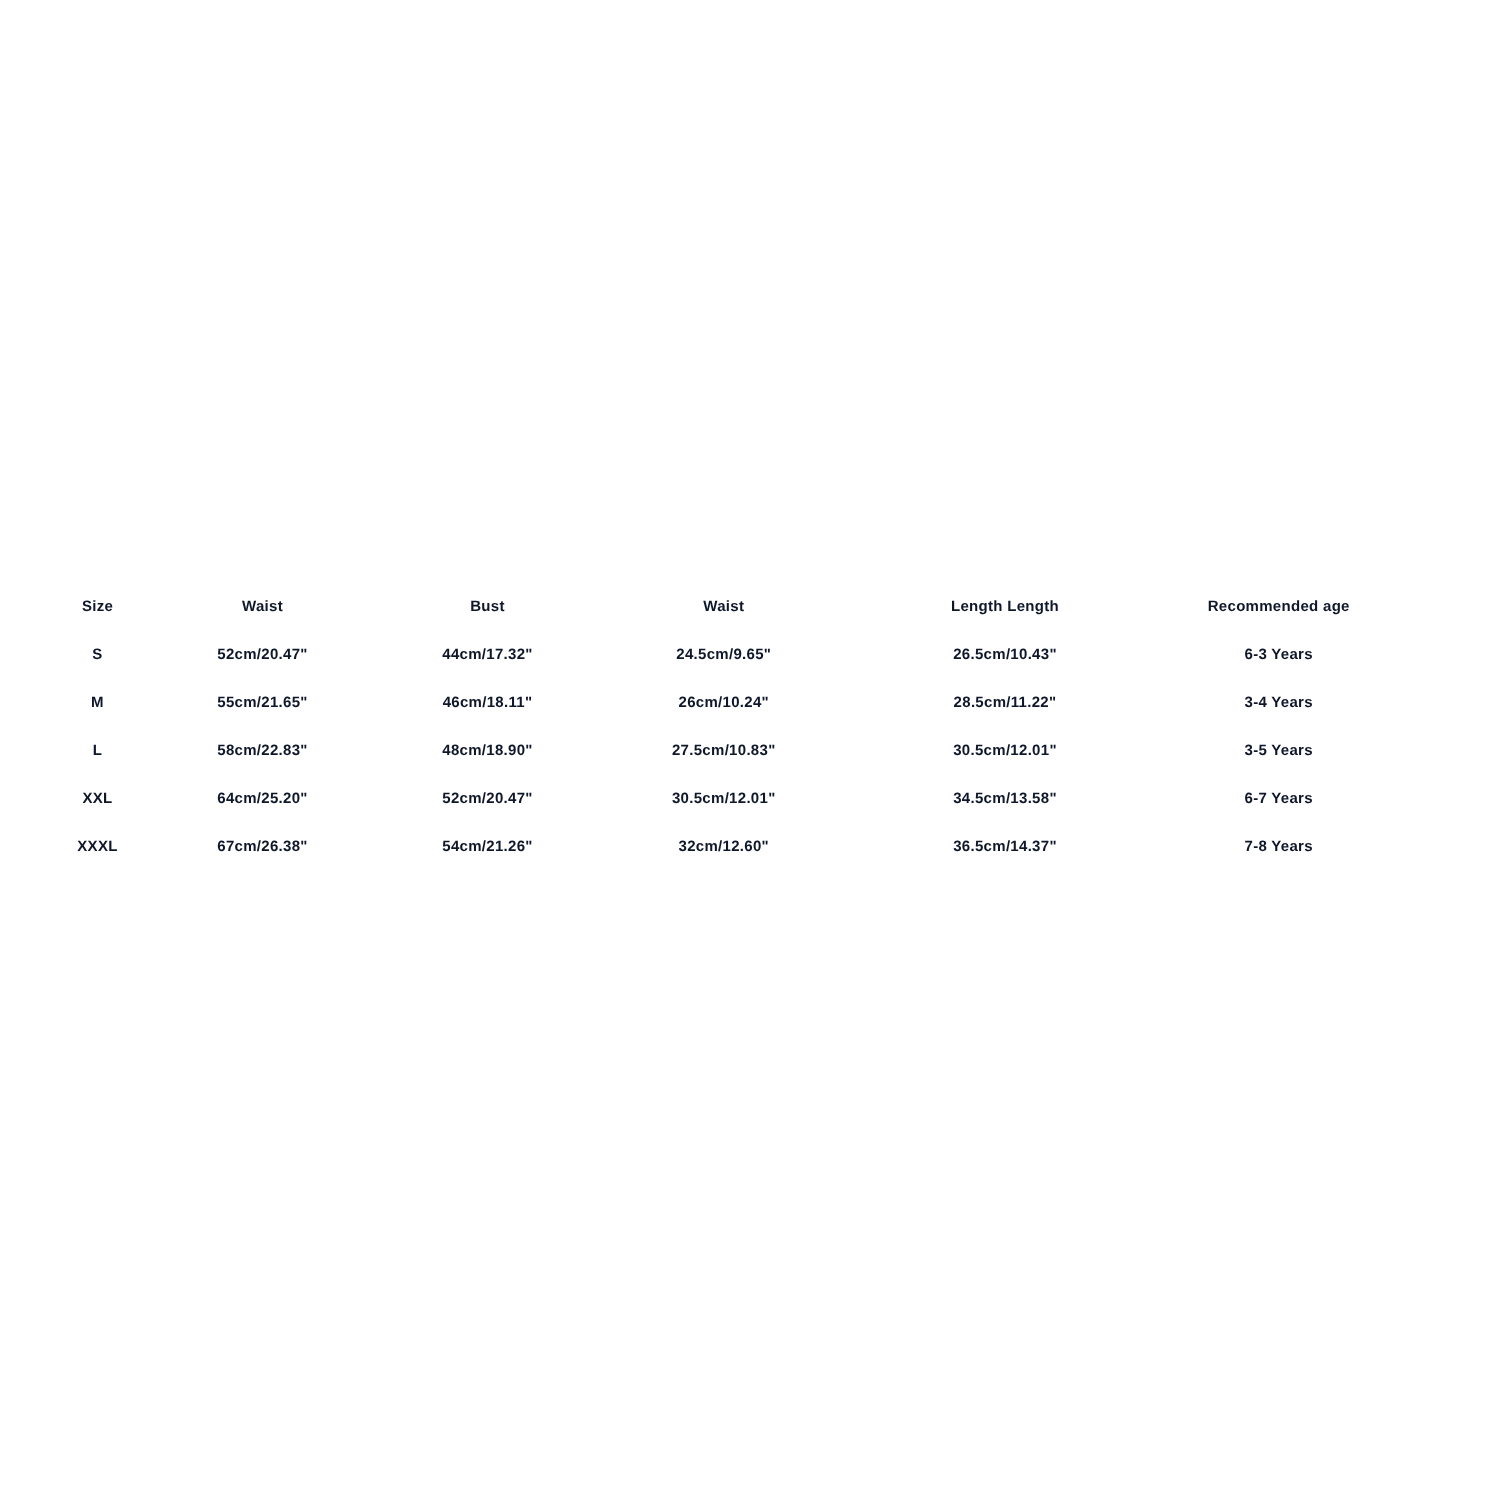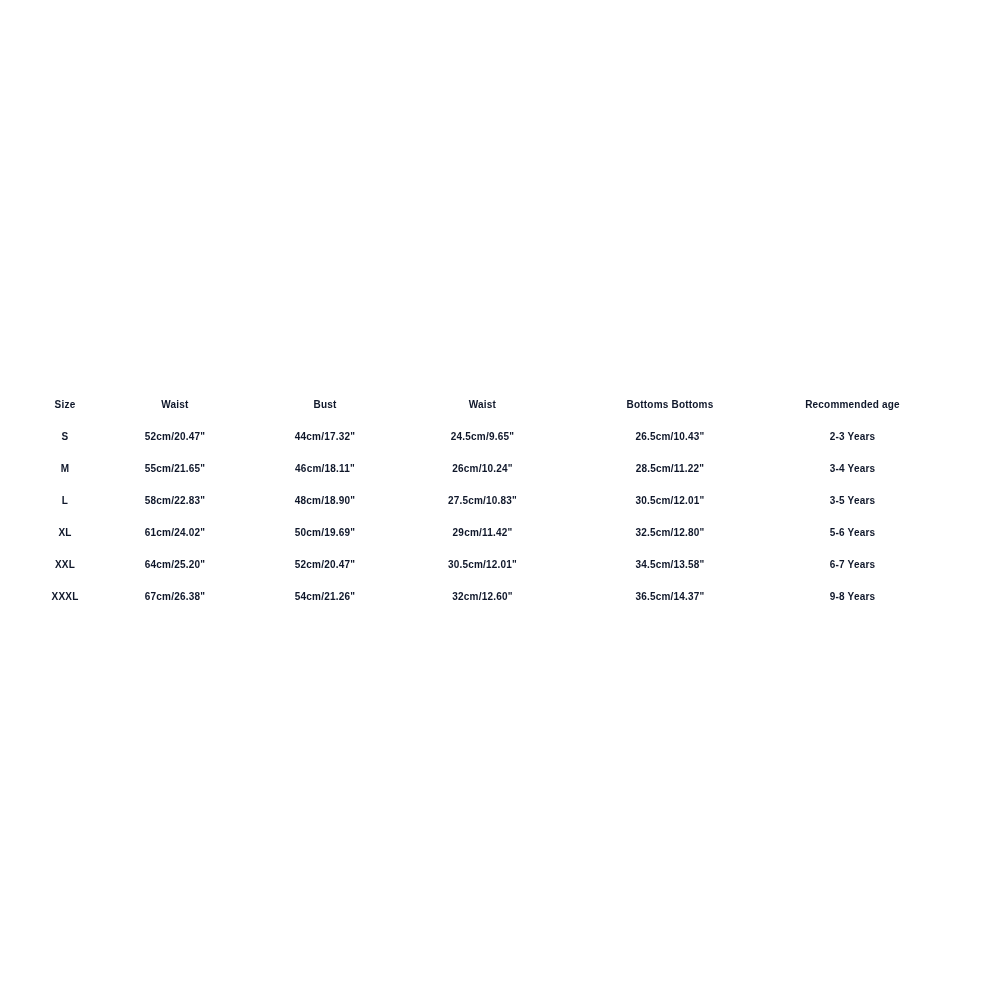--- a/index.html
+++ b/index.html
@@ -51,68 +51,60 @@
       <col style="width:175px">
       <col style="width:200px">
       <col style="width:165px">
     </colgroup>
     <thead>
       <tr>
         <th>Size</th>
         <th>Waist</th>
         <th>Bust</th>
         <th>Waist</th>
-        <th>Bottoms Bottoms</th>
+        <th>Length Length</th>
         <th>Recommended age</th>
       </tr>
     </thead>
     <tbody>
       <tr>
         <td>S</td>
         <td>52cm/20.47"</td>
         <td>44cm/17.32"</td>
         <td>24.5cm/9.65"</td>
         <td>26.5cm/10.43"</td>
-        <td>2-3 Years</td>
+        <td>6-3 Years</td>
       </tr>
       <tr>
         <td>M</td>
         <td>55cm/21.65"</td>
         <td>46cm/18.11"</td>
         <td>26cm/10.24"</td>
         <td>28.5cm/11.22"</td>
         <td>3-4 Years</td>
       </tr>
       <tr>
         <td>L</td>
         <td>58cm/22.83"</td>
         <td>48cm/18.90"</td>
         <td>27.5cm/10.83"</td>
         <td>30.5cm/12.01"</td>
         <td>3-5 Years</td>
       </tr>
       <tr>
-        <td>XL</td>
-        <td>61cm/24.02"</td>
-        <td>50cm/19.69"</td>
-        <td>29cm/11.42"</td>
-        <td>32.5cm/12.80"</td>
-        <td>5-6 Years</td>
-      </tr>
-      <tr>
         <td>XXL</td>
         <td>64cm/25.20"</td>
         <td>52cm/20.47"</td>
         <td>30.5cm/12.01"</td>
         <td>34.5cm/13.58"</td>
         <td>6-7 Years</td>
       </tr>
       <tr>
         <td>XXXL</td>
         <td>67cm/26.38"</td>
         <td>54cm/21.26"</td>
         <td>32cm/12.60"</td>
         <td>36.5cm/14.37"</td>
-        <td>9-8 Years</td>
+        <td>7-8 Years</td>
       </tr>
     </tbody>
   </table>
 </div>
 
 </body></html>

